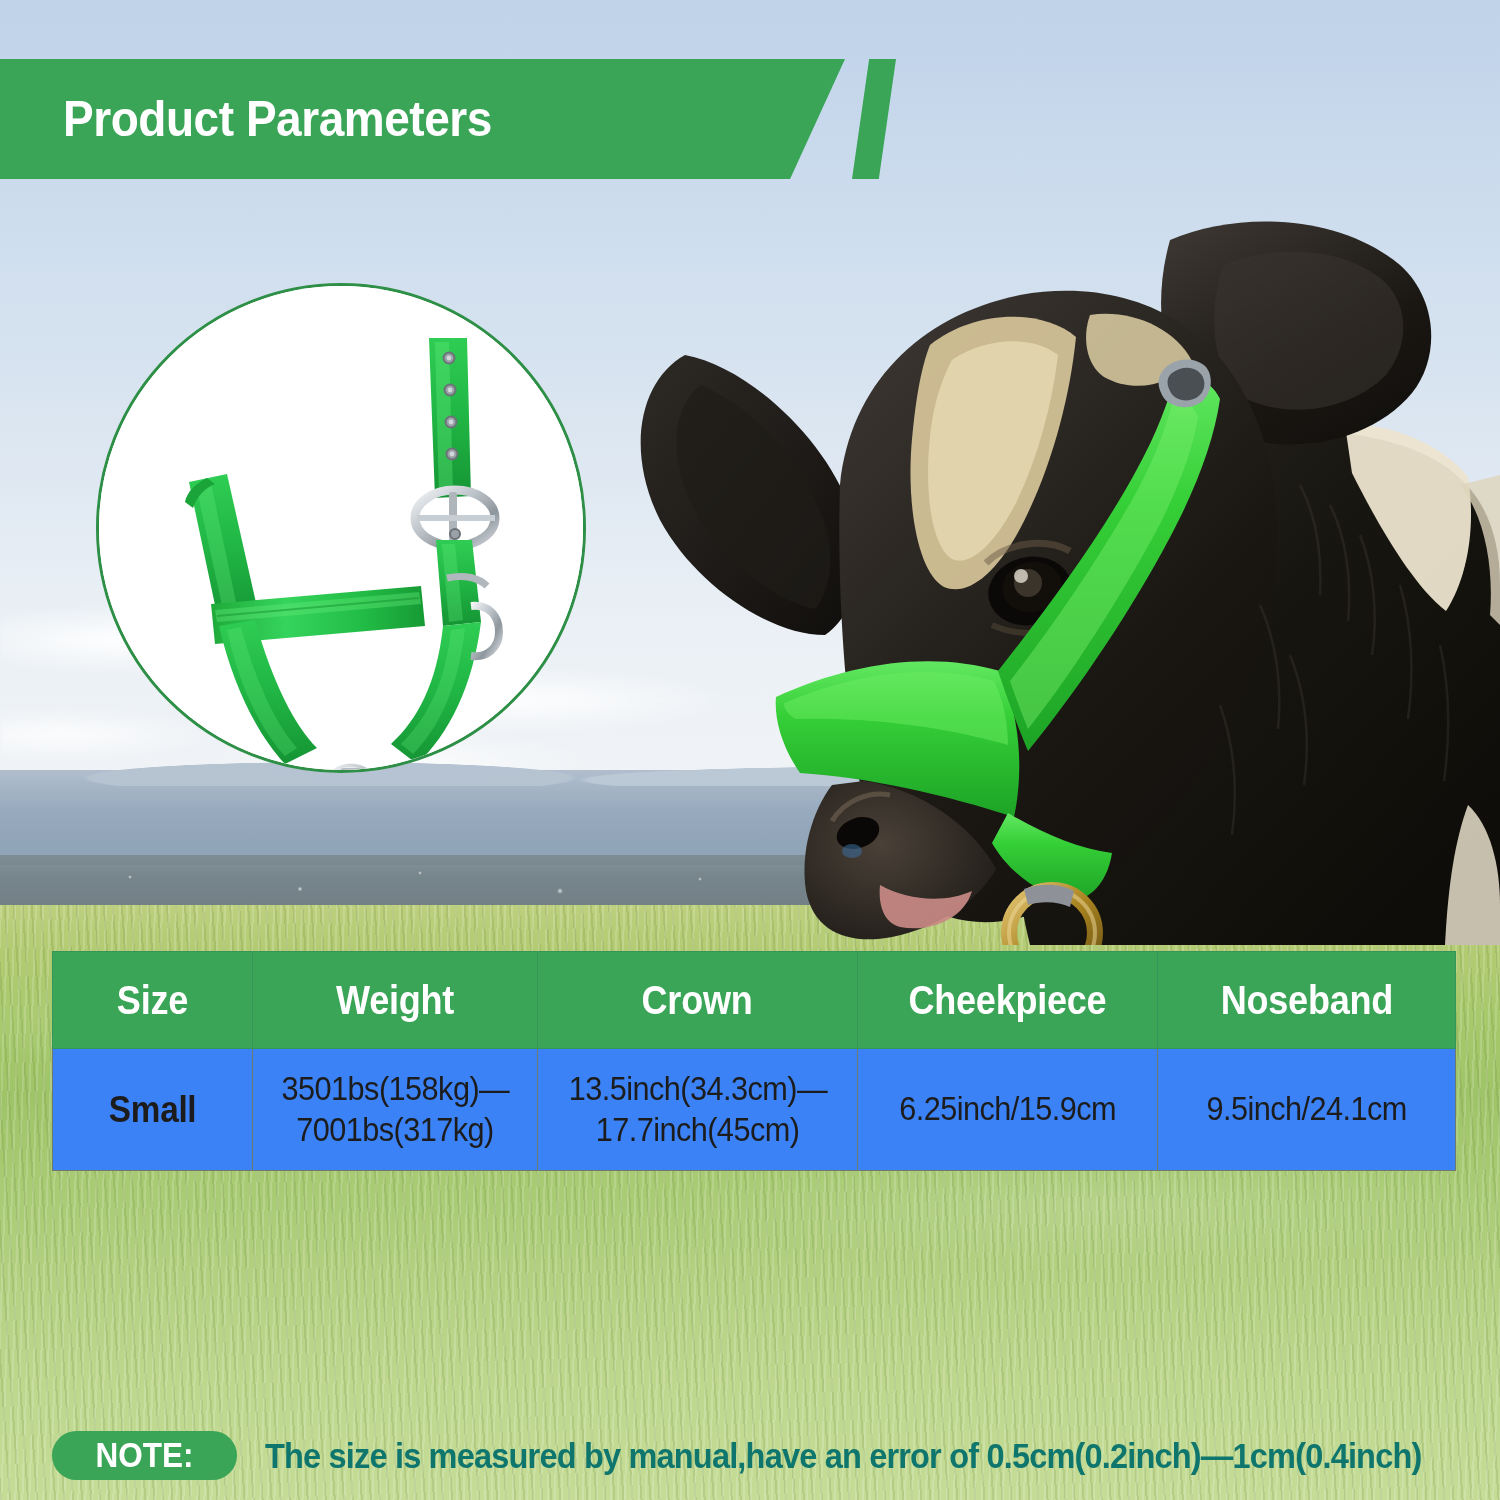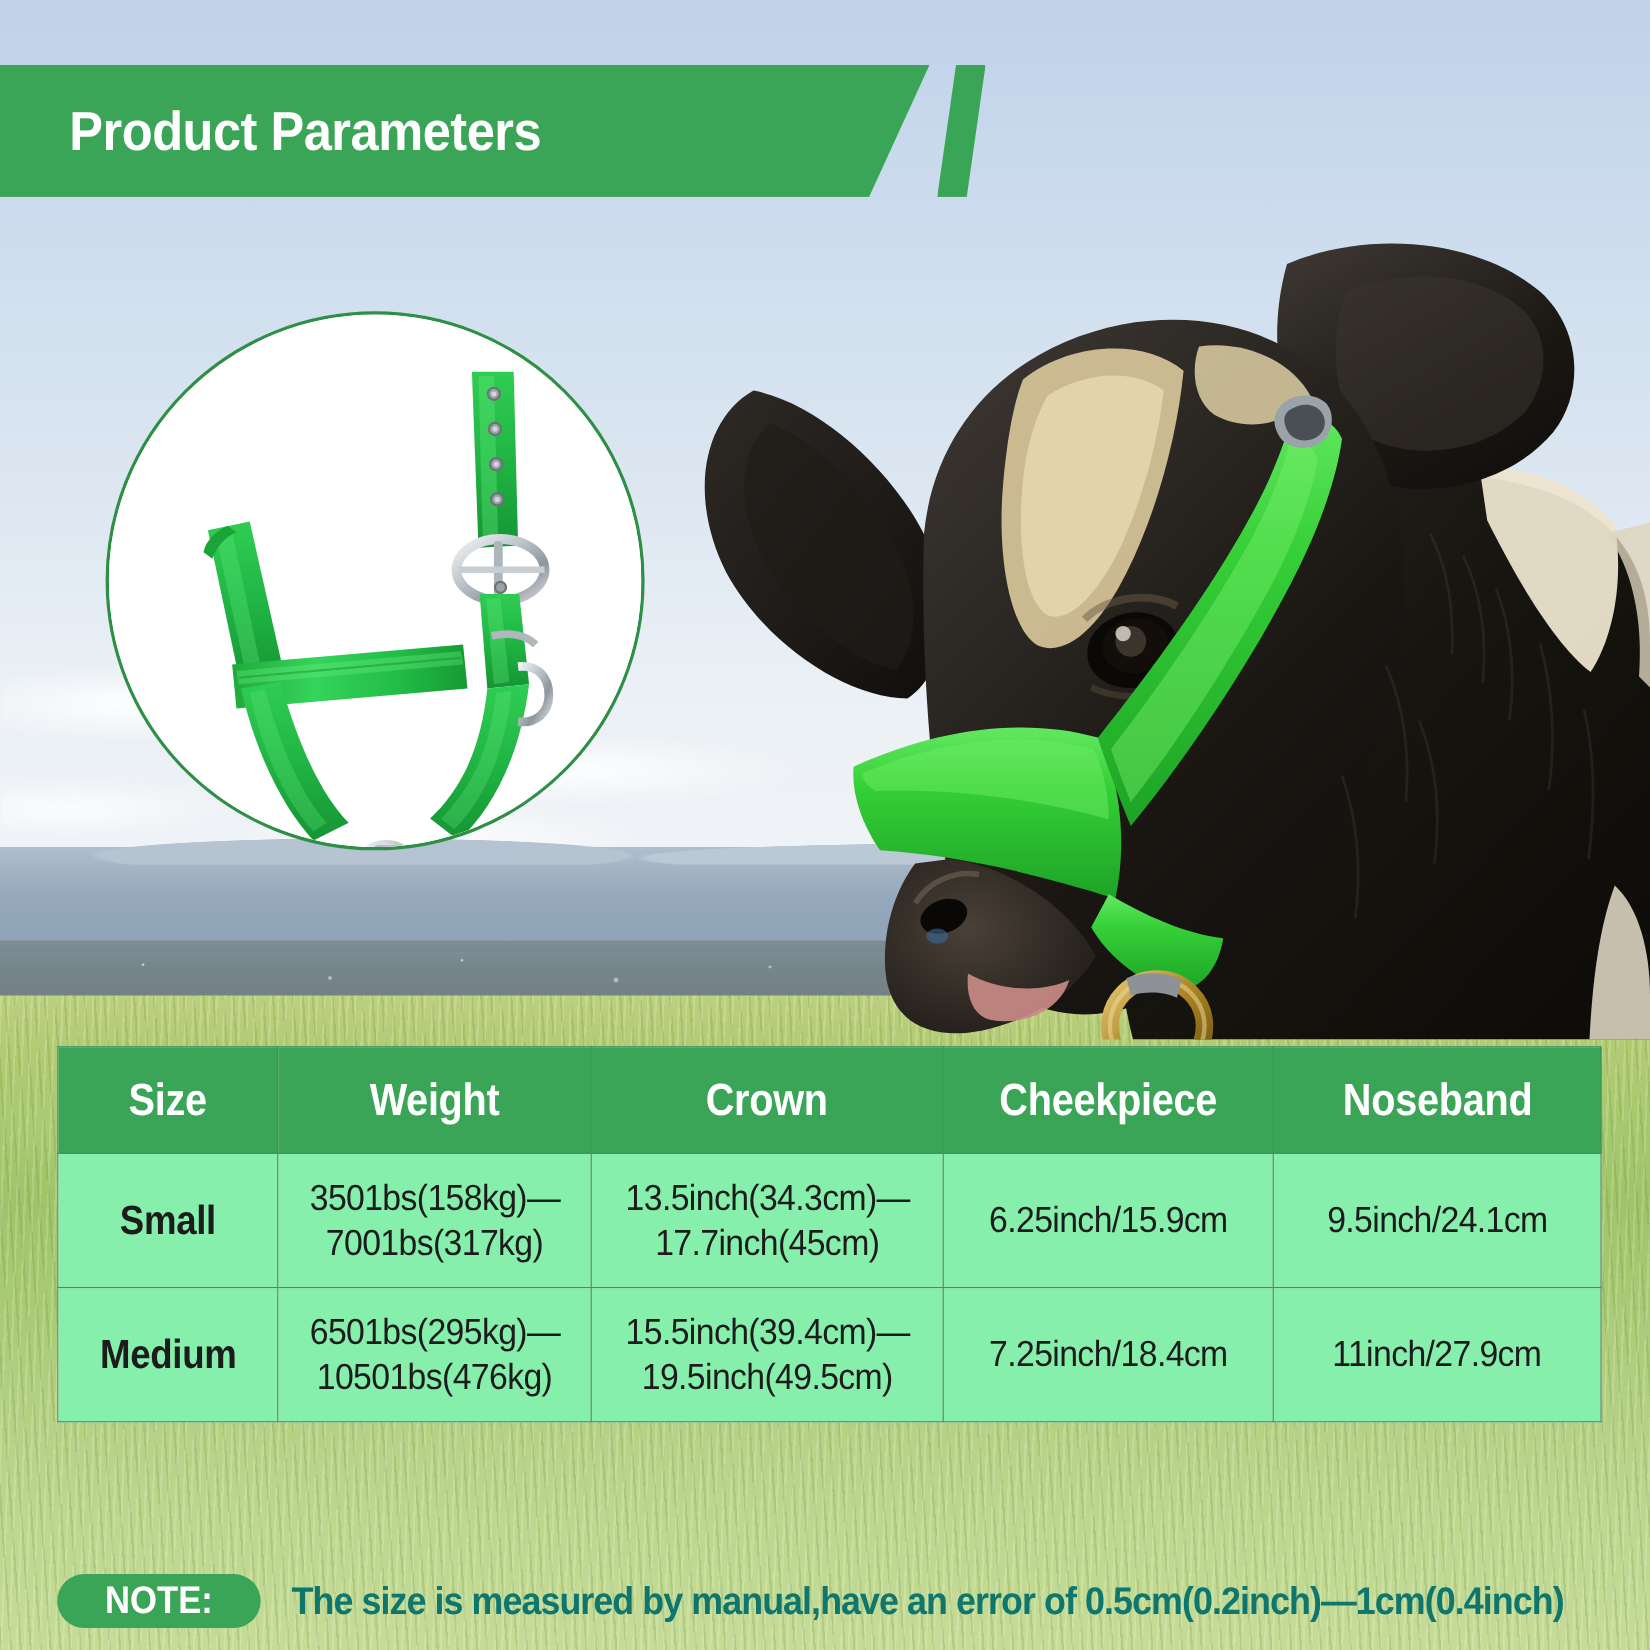--- a/index.html
+++ b/index.html
@@ -116,21 +116,21 @@
     width:100%; border-collapse:collapse; background:#ffffff;
     table-layout:fixed;
   }
   th, td { border:1px solid #6e7a6e; text-align:center; vertical-align:middle; }
   thead th {
     background:#3aa457; color:#ffffff; height:97px;
     font-size:41px; font-weight:bold; letter-spacing:-0.3px;
     border-color:#35965b; padding:0 1px;
   }
   thead th .hdr { display:inline-block; transform:scaleX(.88); transform-origin:center; white-space:nowrap; }
-  tbody td { height:122px; background:#86efac; color:#1c1c1c; padding:2px 6px; }
+  tbody td { height:122px; background:#3b82f6; color:#1c1c1c; padding:2px 6px; }
   td.size-cell { font-size:37px; font-weight:bold; letter-spacing:-0.3px; }
   td.size-cell .v { display:inline-block; transform:scaleX(.9); }
   td.meas { font-size:33px; line-height:1.22; letter-spacing:-0.6px; }
   td.meas .v { display:inline-block; transform:scaleX(.93); white-space:nowrap; }
   td.meas .l2 { display:block; }
   .col-size     { width:200px; }
   .col-weight   { width:285px; }
   .col-crown    { width:320px; }
   .col-cheek    { width:300px; }
   .col-noseband { width:298px; }
@@ -364,33 +364,20 @@
           <span class="v">3501bs(158kg)—</span>
           <span class="v l2">7001bs(317kg)</span>
         </td>
         <td class="meas">
           <span class="v">13.5inch(34.3cm)—</span>
           <span class="v l2">17.7inch(45cm)</span>
         </td>
         <td class="meas"><span class="v">6.25inch/15.9cm</span></td>
         <td class="meas"><span class="v">9.5inch/24.1cm</span></td>
       </tr>
-      <tr>
-        <td class="size-cell"><span class="v">Medium</span></td>
-        <td class="meas">
-          <span class="v">6501bs(295kg)—</span>
-          <span class="v l2">10501bs(476kg)</span>
-        </td>
-        <td class="meas">
-          <span class="v">15.5inch(39.4cm)—</span>
-          <span class="v l2">19.5inch(49.5cm)</span>
-        </td>
-        <td class="meas"><span class="v">7.25inch/18.4cm</span></td>
-        <td class="meas"><span class="v">11inch/27.9cm</span></td>
-      </tr>
     </tbody>
   </table>
 </div>
 
 <div class="note-row">
   <div class="note-pill">
     <span class="v">NOTE:</span>
   </div>
   <div class="note-text">
     <span class="v">The size is measured by manual,have an error of 0.5cm(0.2inch)—1cm(0.4inch)</span>

